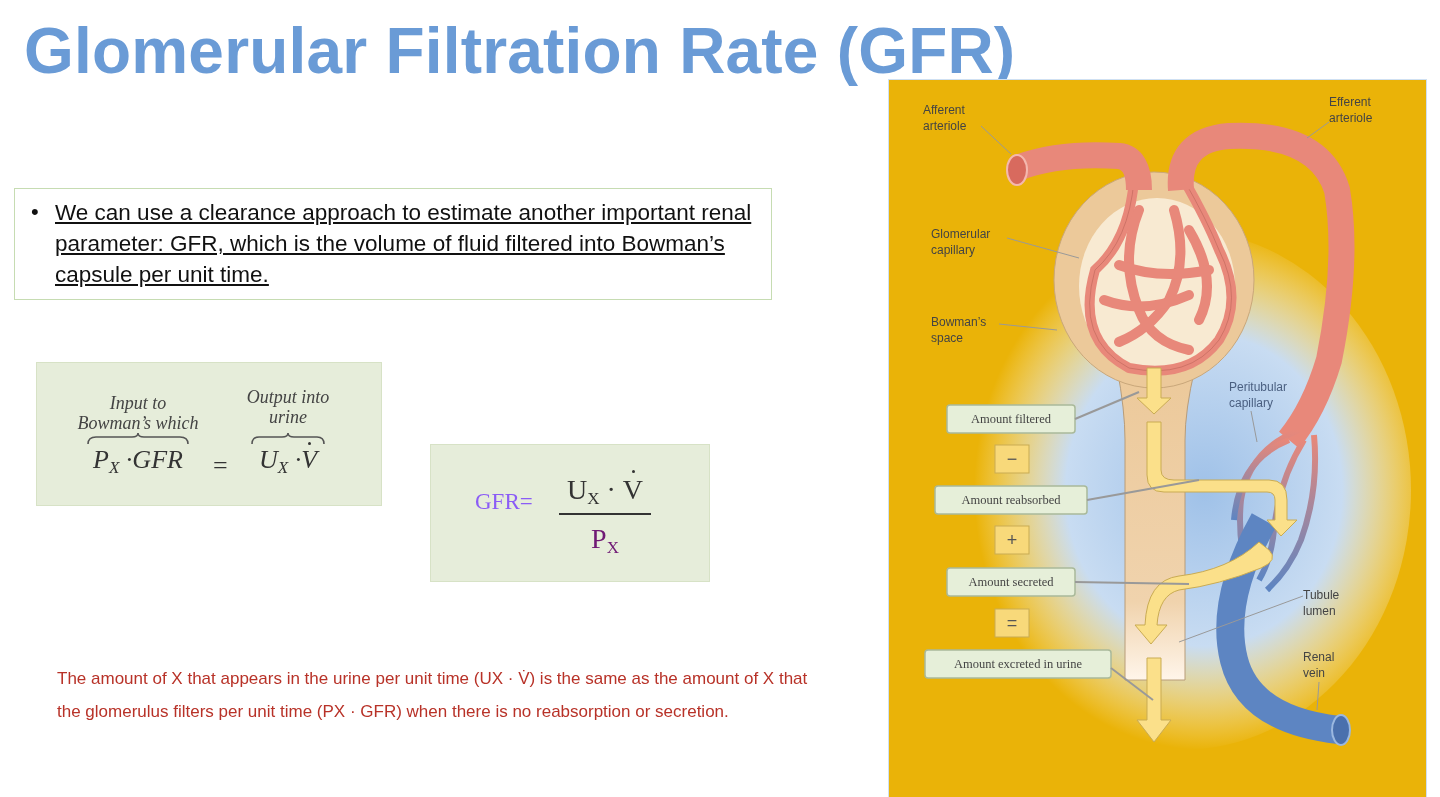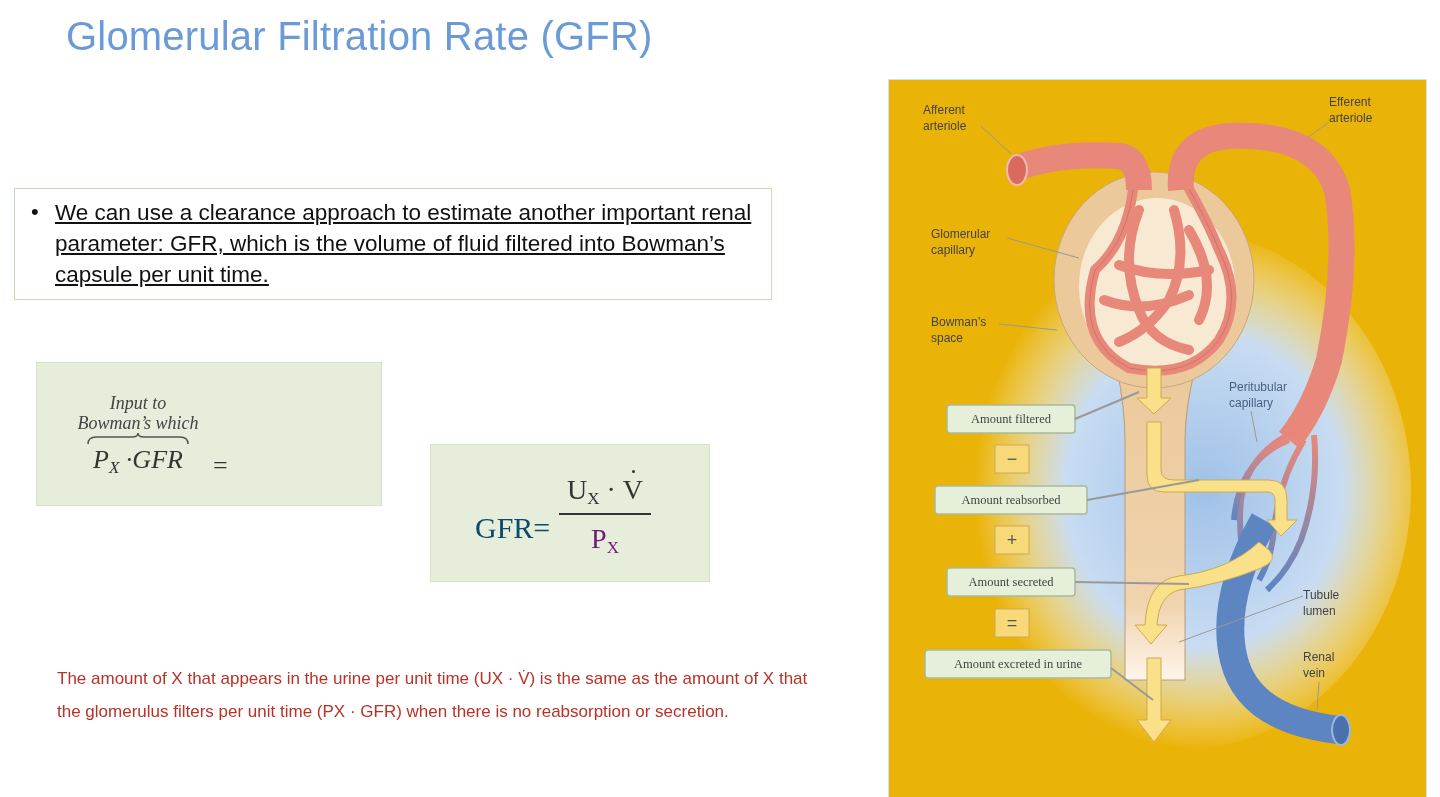--- a/index.html
+++ b/index.html
@@ -1,23 +1,22 @@
 <!DOCTYPE html>
 <html><head>
 <meta charset="utf-8">
 <style>
   * { box-sizing: border-box; margin: 0; padding: 0; }
   html, body { width: 1440px; height: 797px; background: #ffffff; overflow: hidden; }
   body { position: relative; font-family: "Liberation Sans", "DejaVu Sans", sans-serif; }
 
   .slide-title {
     position: absolute; left: 24px; top: 14px;
-    font-size: 40px; color: #6a9bd6; font-weight: normal; letter-spacing: 0.2px;
+    font-size: 64px; color: #6a9bd6; font-weight: bold; letter-spacing: 0.2px;
     white-space: nowrap;
-    margin-left: 42px;
   }
 
   .bullet-box {
     position: absolute; left: 14px; top: 188px; width: 758px; height: 112px;
     border: 1.5px solid #c6dcb2; background: #ffffff;
     padding: 8px 14px 0 14px;
   }
   .bullet-row { display: flex; align-items: flex-start; }
   .bullet-dot { width: 26px; font-size: 22px; line-height: 30px; color: #111; flex: none; padding-left: 2px; }
   .bullet-text { font-size: 22.5px; line-height: 31px; color: #111; text-decoration: underline; }
@@ -32,21 +31,21 @@
   .brace-group { position: absolute; text-align: center; font-style: italic; }
   .brace-label { font-size: 18px; line-height: 20px; color: #444; }
   .brace-svg { display: block; margin: 0 auto; }
   .term { font-size: 26px; color: #333; white-space: nowrap; }
   .sub { font-size: 17px; position: relative; top: 5px; }
   .vdot { position: relative; display: inline-block; }
   .vdot::before { content: ""; position: absolute; left: 50%; top: -3px; width: 3px; height: 3px; margin-left: -1px; background: #333; border-radius: 50%; }
 
   .eq-equals { position: absolute; left: 176px; top: 88px; font-size: 26px; color: #333; }
 
-  .gfr-lhs { position: absolute; left: 44px; top: 66px; font-size: 30px; color: #0c4a6e; }
+  .gfr-lhs { position: absolute; left: 44px; top: 44px; font-size: 23px; color: #8b5cf6; }
   .frac { position: absolute; left: 128px; top: 28px; width: 92px; text-align: center; }
   .frac-num { font-size: 28px; line-height: 34px; color: #333; white-space: nowrap; }
   .frac-line { height: 2px; background: #333; margin: 2px 0 4px 0; }
   .frac-den { font-size: 28px; line-height: 40px; color: #701a75; }
 
   .note {
     position: absolute; left: 57px; top: 662px; width: 760px;
     font-size: 17px; line-height: 33px; color: #b83228;
   }
 
@@ -77,20 +76,30 @@
     <svg class="brace-svg" width="104" height="12" viewBox="0 0 104 12">
       <path d="M2 11 Q2 4 10 4 L46 4 Q52 4 52 0 Q52 4 58 4 L94 4 Q102 4 102 11" fill="none" stroke="#555" stroke-width="1.6"></path>
     </svg>
     <div class="term">
       <span>P</span><span class="sub">X</span><span> ·GFR</span>
     </div>
   </div>
 
   <div class="eq-equals">=</div>
 
+  <div class="brace-group" style="left:206px; top:24px; width:90px;">
+    <div class="brace-label">Output into</div>
+    <div class="brace-label">urine</div>
+    <svg class="brace-svg" width="76" height="12" viewBox="0 0 76 12" style="margin-top:6px;">
+      <path d="M2 11 Q2 4 9 4 L32 4 Q38 4 38 0 Q38 4 44 4 L67 4 Q74 4 74 11" fill="none" stroke="#555" stroke-width="1.6"></path>
+    </svg>
+    <div class="term">
+      <span>U</span><span class="sub">X</span><span> ·</span><span class="vdot">V</span>
+    </div>
+  </div>
 </div>
 
 <div class="eq-box eq2">
   <div class="gfr-lhs">GFR=</div>
   <div class="frac">
     <div class="frac-num">
       <span>U</span><span class="sub">X</span><span> · </span><span class="vdot">V</span>
     </div>
     <div class="frac-line"></div>
     <div class="frac-den">

